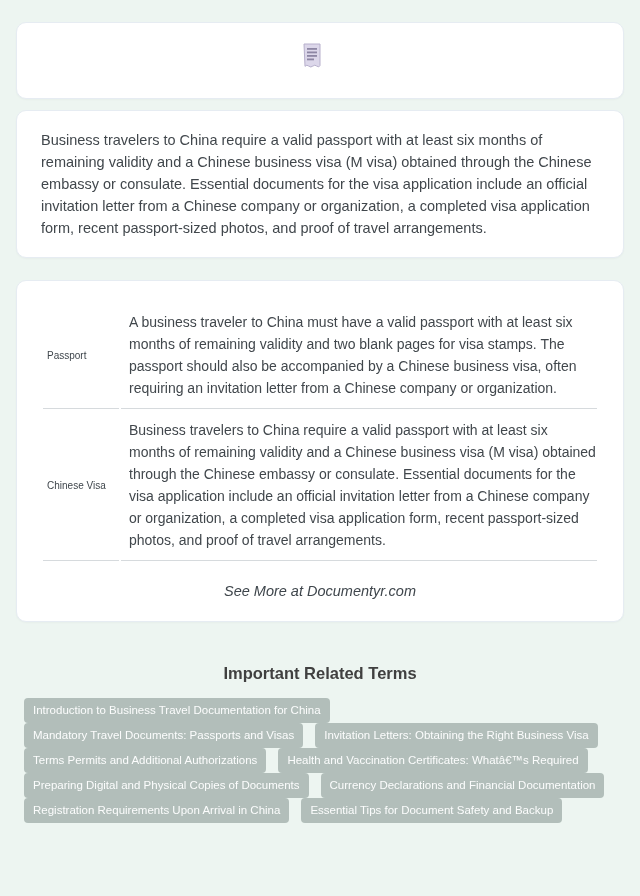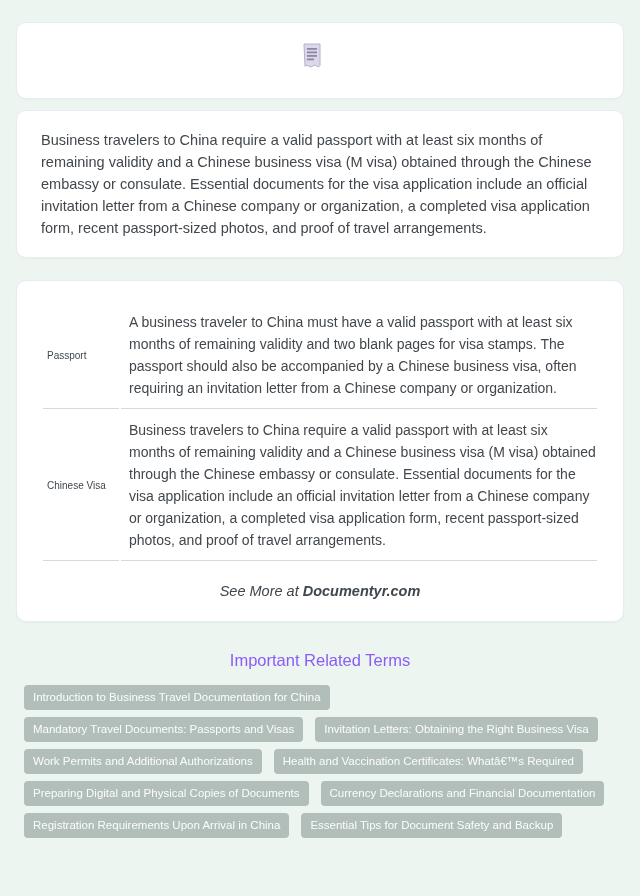--- a/index.html
+++ b/index.html
@@ -37,29 +37,29 @@
     vertical-align: middle; line-height: 21px;
   }
   td.definition {
     font-size: 14px; line-height: 22px; color: #41474c;
     border-bottom: 1px solid #d6dadd; padding: 8px 0 9px 8px;
   }
   .see-more {
     text-align: center; font-style: italic;
     font-size: 14.5px; color: #3f464c; margin: 20px 0 6px;
   }
-  .see-more .brand { font-weight: bold; margin-left: 4px; margin-top: 12px; }
+  .see-more .brand { font-weight: normal; margin-left: 4px; margin-top: 12px; }
   
   .related-heading {
-    text-align: center; font-size: 16.5px; font-weight: 400;
-    color: #8b5cf6; margin: 29px 0 15px;
+    text-align: center; font-size: 16.5px; font-weight: 700;
+    color: #404040; margin: 42px 0 15px;
   }
   .tags {
     display: flex; flex-wrap: wrap;
-    gap: 7px 12px; padding: 0 24px;
+    gap: 0 12px; padding: 0 24px;
   }
   .tag {
     background: #b2beba; color: #fcfdfd;
     font-size: 11.5px; line-height: 15px;
     padding: 5px 9px; border-radius: 4px;
     white-space: nowrap; cursor: pointer;
   }
 </style>
 </head>
 <body>
@@ -95,21 +95,21 @@
     </table>
     <p class="see-more"><span>See More at</span><span class="brand">Documentyr.com</span></p>
   </section>
 
   <h2 class="related-heading">Important Related Terms</h2>
 
   <div class="tags">
     <span class="tag">Introduction to Business Travel Documentation for China</span>
     <span class="tag">Mandatory Travel Documents: Passports and Visas</span>
     <span class="tag">Invitation Letters: Obtaining the Right Business Visa</span>
-    <span class="tag">Work Permits and Additional Authorizations</span>
+    <span class="tag">Terms Permits and Additional Authorizations</span>
     <span class="tag">Health and Vaccination Certificates: Whatâ€™s Required</span>
     <span class="tag">Preparing Digital and Physical Copies of Documents</span>
     <span class="tag">Currency Declarations and Financial Documentation</span>
     <span class="tag">Registration Requirements Upon Arrival in China</span>
     <span class="tag">Essential Tips for Document Safety and Backup</span>
   </div>
 
 </main>
 
 </body></html>

